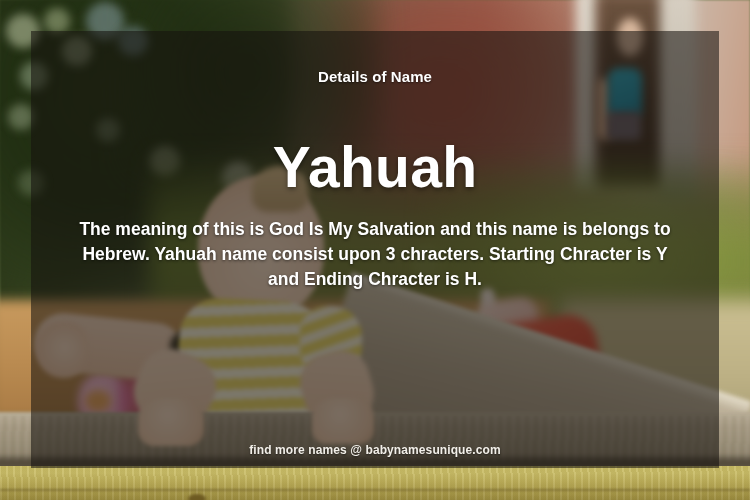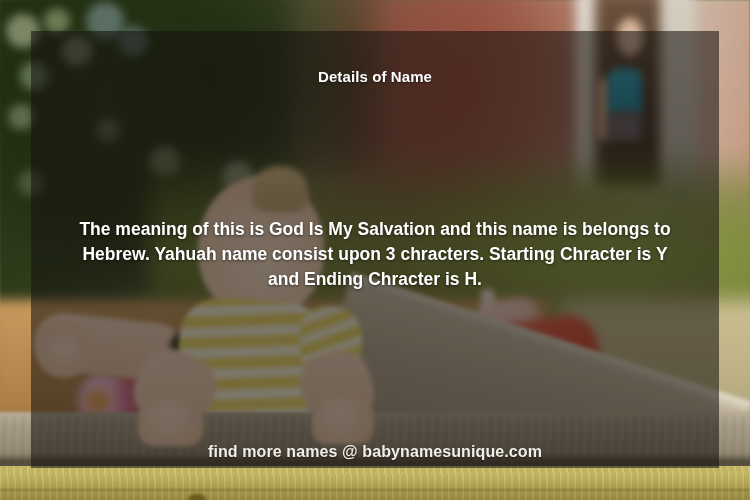--- a/index.html
+++ b/index.html
@@ -425,21 +425,21 @@
     left: 44px; top: 186px; width: 600px;
     font-size: 17.5px;
     font-weight: bold;
     color: #ffffff;
     line-height: 25px;
     text-shadow: 0 1px 3px rgba(0,0,0,0.55);
   }
   .footer {
     position: absolute;
     left: 0; top: 412px; width: 100%;
-    font-size: 16px;
+    font-size: 12px;
     font-weight: bold;
     color: #f2efe9;
     letter-spacing: 0.1px;
     text-shadow: 0 1px 2px rgba(0,0,0,0.55);
   }
 </style>
 </head>
 <body>
 
 <div id="card">
@@ -512,19 +512,20 @@
     <div class="bottom-plank-grain"></div>
     <div class="bottom-plank-seam"></div>
     <div class="bottom-knot"></div>
   </div>
 
   <div class="overlay"></div>
 
   <div class="content">
     <div class="kicker">Details of Name</div>
 
+    <div class="bigname">Yahuah</div>
 
     <div class="desc">The meaning of this is God Is My Salvation and this name is belongs to Hebrew. Yahuah name consist upon 3 chracters. Starting Chracter is Y and Ending Chracter is H.</div>
 
     <div class="footer">find more names @ babynamesunique.com</div>
   </div>
 
 </div>
 
 </body></html>

